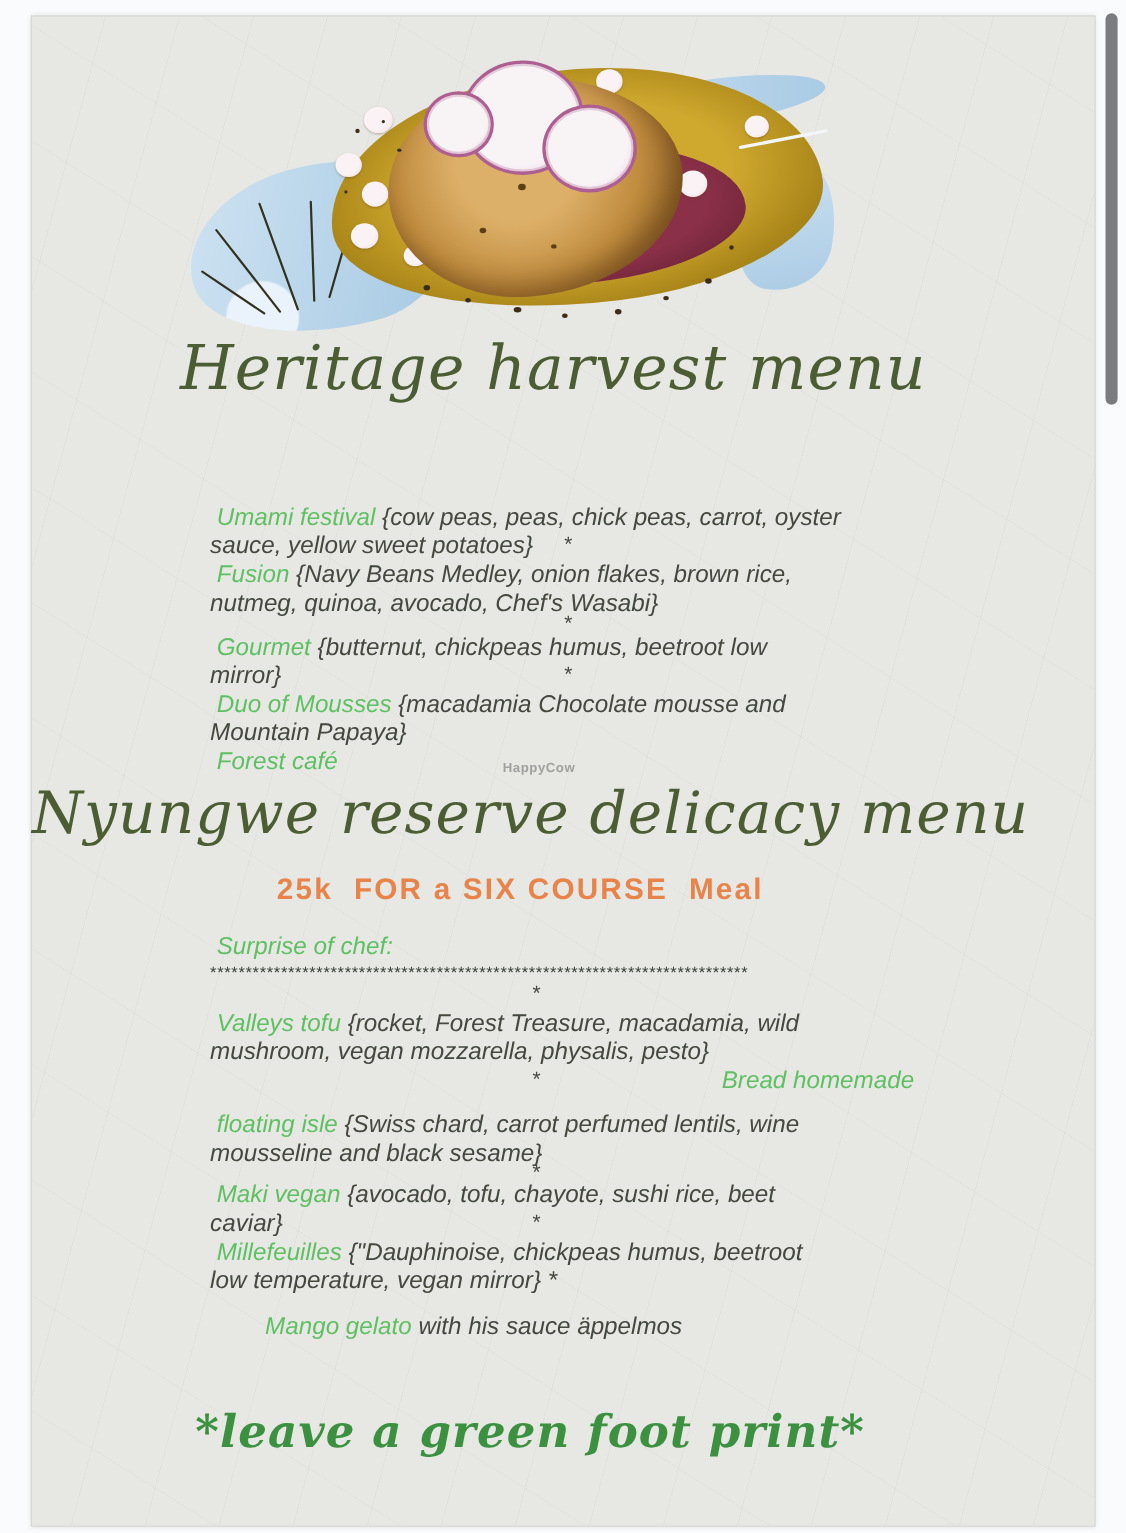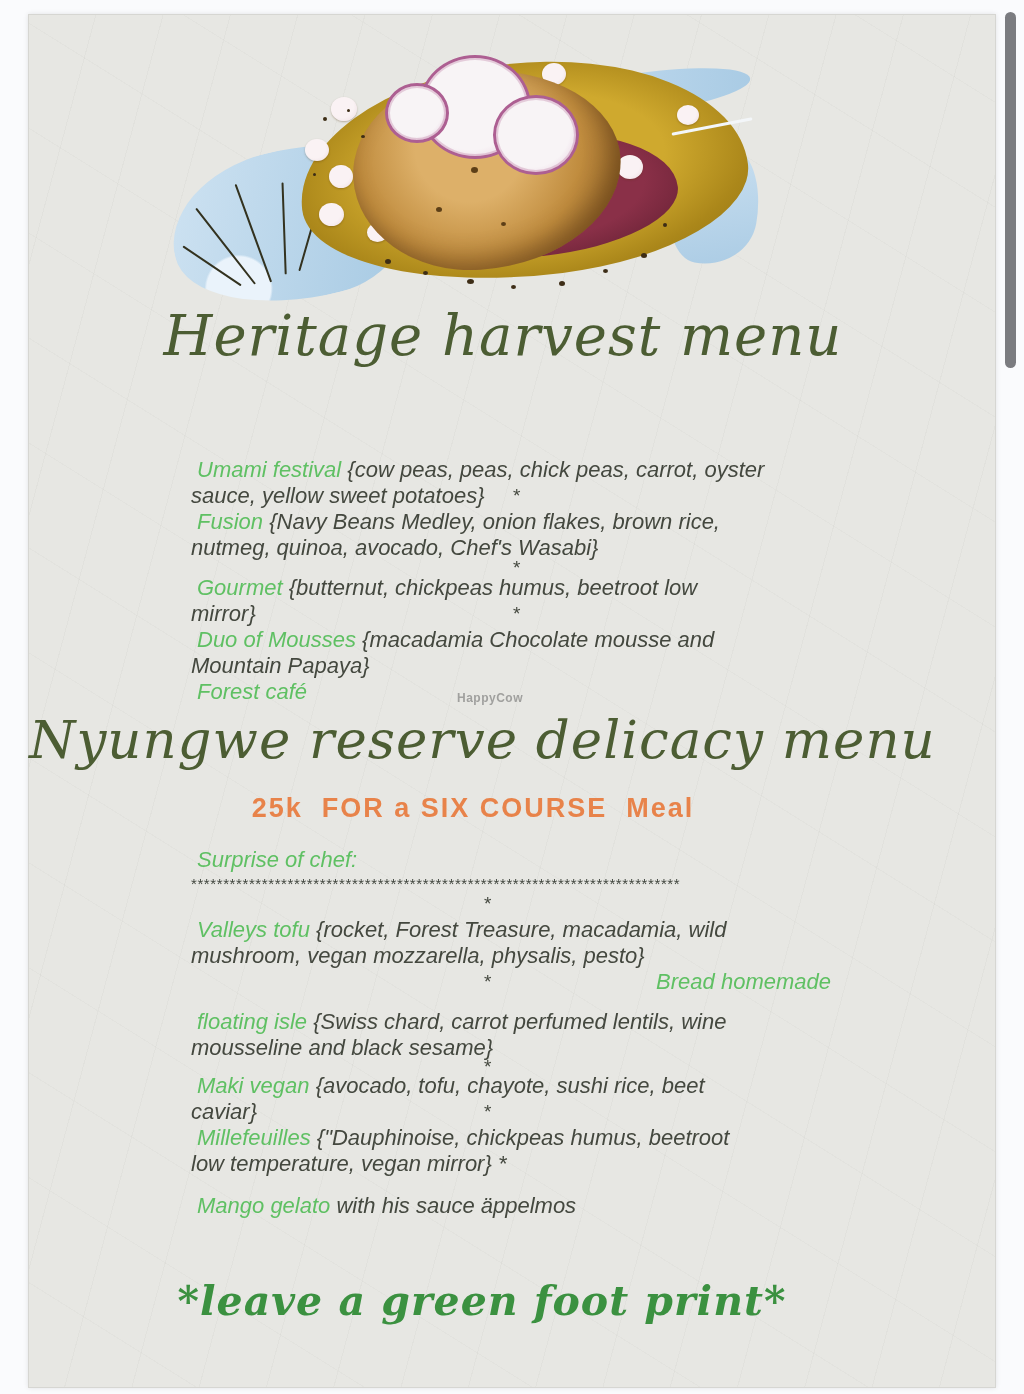--- a/index.html
+++ b/index.html
@@ -175,19 +175,19 @@
       <div class="mline" style="padding-left: 6px; text-align: right;"><span class="g">Bread homemade</span><span class="s2">*</span></div>
       <div class="mline" style="height: 14px; line-height: 14px;"></div>
       <div class="mline" style="padding-left: 6px;"><span class="g">floating isle </span><span class="d">{Swiss chard, carrot perfumed lentils, wine</span></div>
       <div class="mline"><span class="d">mousseline and black sesame}</span></div>
       <div class="mline" style="height: 12px; line-height: 12px;"><span class="s2">*</span></div>
       <div class="mline" style="padding-left: 6px;"><span class="g">Maki vegan </span><span class="d">{avocado, tofu, chayote, sushi rice, beet</span></div>
       <div class="mline"><span class="d">caviar}</span><span class="s2">*</span></div>
       <div class="mline" style="padding-left: 6px;"><span class="g">Millefeuilles </span><span class="d">{"Dauphinoise, chickpeas humus, beetroot</span></div>
       <div class="mline"><span class="d">low temperature, vegan mirror} *</span></div>
       <div class="mline" style="height: 16px; line-height: 16px;"></div>
-      <div class="mline" style="padding-left: 6px;"><span class="g">Mango gelato </span><span class="d">with his sauce äppelmos</span></div>
+      <div class="mline" style="padding-left: 6px; margin-left: 44px;"><span class="g">Mango gelato </span><span class="d">with his sauce äppelmos</span></div>
     </div>
 
   <div class="footer">*leave a green foot print*</div>
 </div>
 
 <div class="scroll-thumb"></div>
 
 </body></html>

